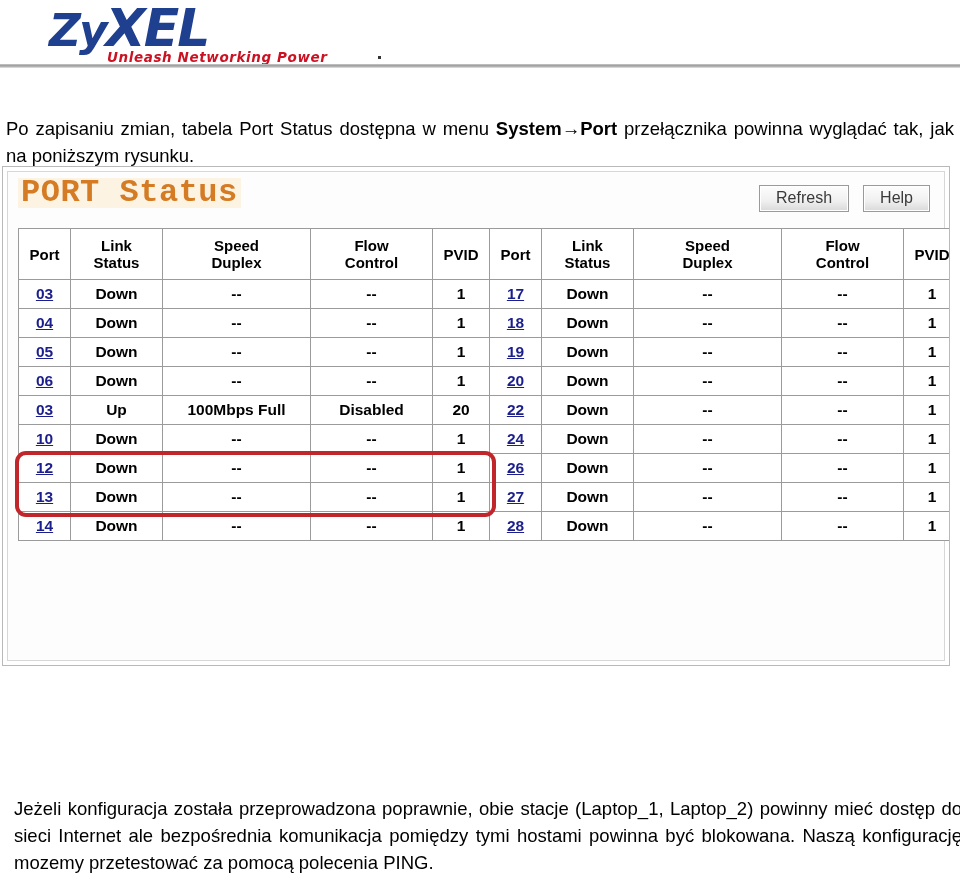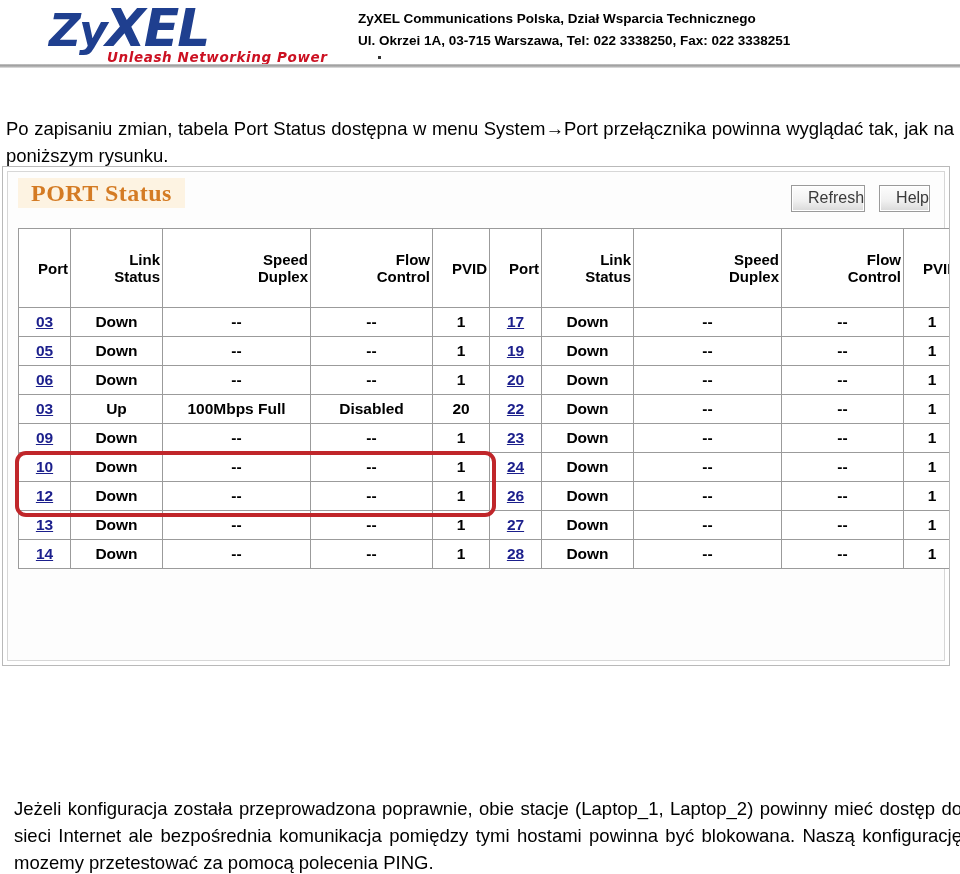--- a/index.html
+++ b/index.html
@@ -79,21 +79,21 @@
   #intro-text {
     position: absolute;
     left: 6px; top: 96px;
     width: 948px;
     font-family: "Liberation Sans", sans-serif;
     font-size: 18.5px;
     line-height: 27px;
     color: #000;
     text-align: justify;
   }
-  #intro-text .bold { font-weight: normal; margin-top: 36px; }
+  #intro-text .bold { font-weight: bold; margin-top: 36px; }
 
   
   #screenshot-panel {
     position: absolute;
     left: 2px; top: 166px;
     width: 948px; height: 500px;
     background: #ffffff;
     border: 1px solid #b9b9b9;
     box-sizing: border-box;
     overflow: hidden;
@@ -101,44 +101,44 @@
   #panel-inner {
     position: absolute;
     left: 4px; top: 4px;
     right: 4px; bottom: 4px;
     background: #fdfdfd;
     border: 1px solid #d7d7d7;
   }
   #panel-title {
     position: absolute;
     left: 10px; top: 6px;
-    font-family: Liberation Serif, serif;
-    font-weight: bold;
-    font-size: 24px;
+    font-family: Liberation Mono, monospace;
+    font-weight: bold;
+    font-size: 32px;
     letter-spacing: 0.5px;
     color: #d47b24;
     background: #fdf3e2;
-    padding: 0 13px;
+    padding: 0 3px;
     line-height: 30px;
     white-space: nowrap;
   }
   #panel-buttons {
     position: absolute;
     right: 14px; top: 13px;
     display: flex;
     gap: 14px;
   }
   .gui-button {
     font-family: "Liberation Sans", sans-serif;
     font-size: 16px;
     color: #3a3a3a;
     background: linear-gradient(to bottom, #fdfdfd 0%, #f0f0f0 60%, #d9d9d9 100%);
     border: 1px solid #9a9a9a;
     border-radius: 0;
-    padding: 3px 0 4px 16px;
+    padding: 3px 16px 4px 16px;
     box-shadow: inset 0 0 0 1px #ffffff;
     white-space: nowrap;
     cursor: pointer;
   }
 
   
   #port-table-wrap {
     position: absolute;
     left: 10px; top: 56px;
     right: 10px;
@@ -154,23 +154,22 @@
     border: 1px solid #9b9b9b;
     text-align: center;
     vertical-align: middle;
     background: #ffffff;
   }
   table.port-table th {
     font-size: 15px;
     font-weight: bold;
     line-height: 17px;
     height: 46px;
-    padding: 16px 2px;
+    padding: 2px 2px;
     color: #000;
-    text-align: right;
   }
   table.port-table td {
     font-size: 15.5px;
     font-weight: bold;
     height: 26px;
     padding: 1px 2px;
     color: #000;
   }
   td.port-cell {
     font-weight: bold;
@@ -217,24 +216,20 @@
 <body>
 
 <div id="doc-header">
 
   <div id="logo-block">
     <div id="logo-wordmark"><span class="lw-small">Zy</span><span>XEL</span></div>
     <div id="logo-tagline">Unleash Networking Power</div>
     <div id="logo-dot"></div>
   </div>
 
-  <div id="header-company">
-    <div>ZyXEL Communications Polska, Dział Wsparcia Technicznego</div>
-    <div>Ul. Okrzei 1A, 03-715 Warszawa, Tel:  022 3338250, Fax: 022 3338251</div>
-  </div>
 
   <div id="header-rule"></div>
 </div>
 
 <p id="intro-text"><span>Po zapisaniu zmian, tabela Port Status dostępna w menu </span><span class="bold">System→Port</span><span> przełącznika powinna wyglądać tak, jak na poniższym rysunku.</span></p>
 
 <div id="screenshot-panel">
   <div id="panel-inner">
 
     <div id="panel-title">PORT Status</div>
@@ -306,20 +301,32 @@
               <td class="dash-cell">--</td>
               <td class="dash-cell">--</td>
               <td class="pvid-cell">1</td>
               <td class="port-cell"><span class="port-link">17</span></td>
               <td>Down</td>
               <td class="dash-cell">--</td>
               <td class="dash-cell">--</td>
               <td class="pvid-cell">1</td>
             </tr>
             <tr>
+              <td class="port-cell"><span class="port-link">04</span></td>
+              <td>Down</td>
+              <td class="dash-cell">--</td>
+              <td class="dash-cell">--</td>
+              <td class="pvid-cell">1</td>
+              <td class="port-cell"><span class="port-link">18</span></td>
+              <td>Down</td>
+              <td class="dash-cell">--</td>
+              <td class="dash-cell">--</td>
+              <td class="pvid-cell">1</td>
+            </tr>
+            <tr>
               <td class="port-cell"><span class="port-link">05</span></td>
               <td>Down</td>
               <td class="dash-cell">--</td>
               <td class="dash-cell">--</td>
               <td class="pvid-cell">1</td>
               <td class="port-cell"><span class="port-link">19</span></td>
               <td>Down</td>
               <td class="dash-cell">--</td>
               <td class="dash-cell">--</td>
               <td class="pvid-cell">1</td>
@@ -342,32 +349,20 @@
               <td>100Mbps Full</td>
               <td>Disabled</td>
               <td class="pvid-cell">20</td>
               <td class="port-cell"><span class="port-link">22</span></td>
               <td>Down</td>
               <td class="dash-cell">--</td>
               <td class="dash-cell">--</td>
               <td class="pvid-cell">1</td>
             </tr>
             <tr>
-              <td class="port-cell"><span class="port-link">09</span></td>
-              <td>Down</td>
-              <td class="dash-cell">--</td>
-              <td class="dash-cell">--</td>
-              <td class="pvid-cell">1</td>
-              <td class="port-cell"><span class="port-link">23</span></td>
-              <td>Down</td>
-              <td class="dash-cell">--</td>
-              <td class="dash-cell">--</td>
-              <td class="pvid-cell">1</td>
-            </tr>
-            <tr>
               <td class="port-cell"><span class="port-link">10</span></td>
               <td>Down</td>
               <td class="dash-cell">--</td>
               <td class="dash-cell">--</td>
               <td class="pvid-cell">1</td>
               <td class="port-cell"><span class="port-link">24</span></td>
               <td>Down</td>
               <td class="dash-cell">--</td>
               <td class="dash-cell">--</td>
               <td class="pvid-cell">1</td>

